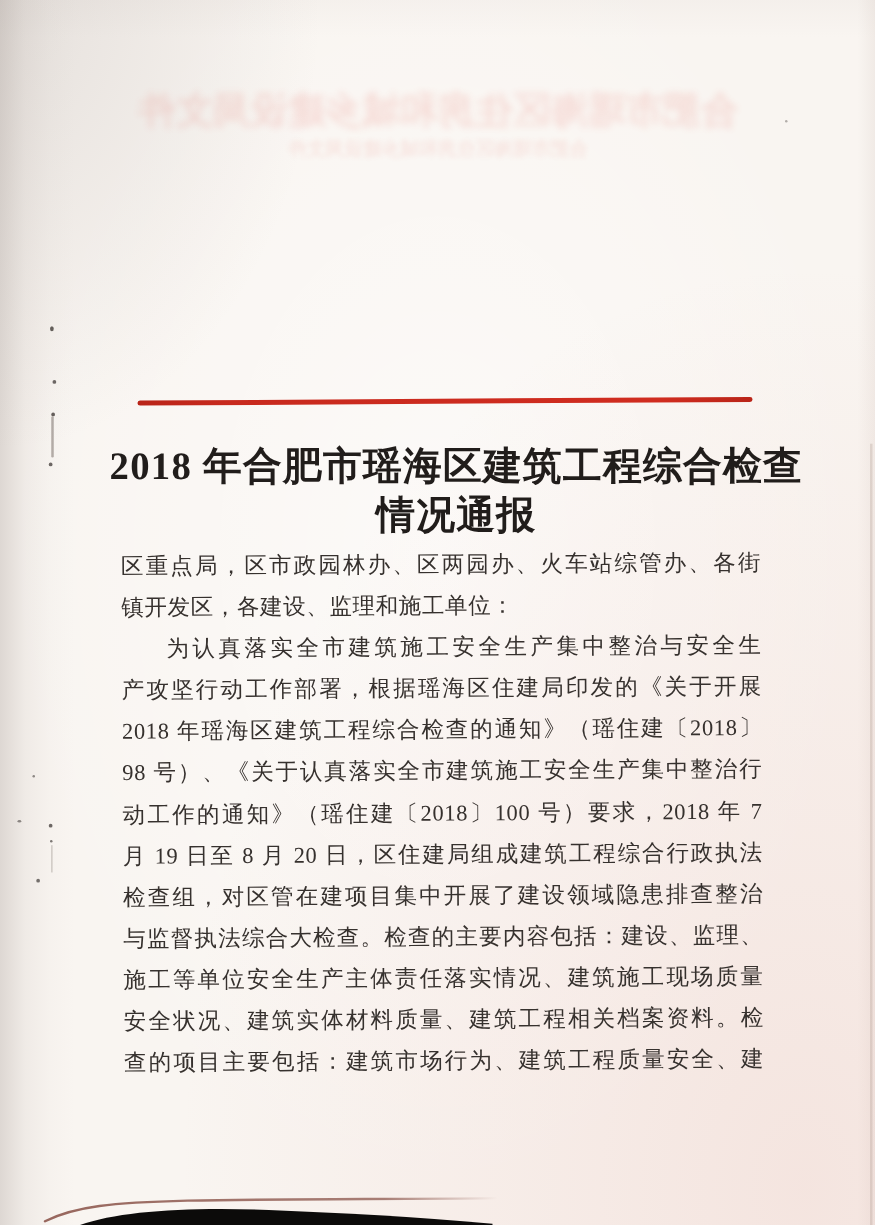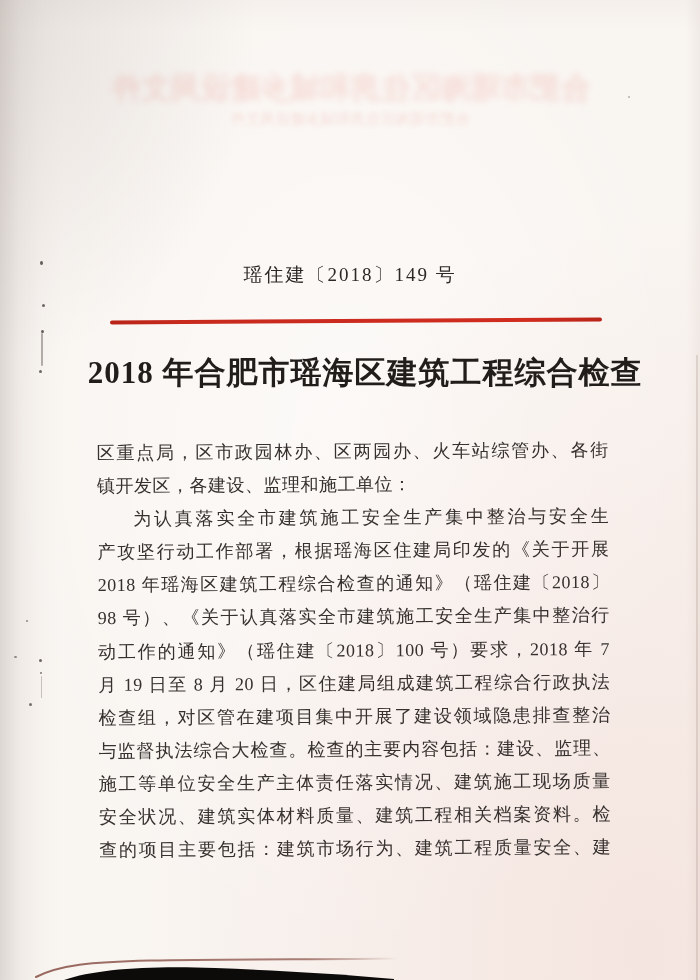--- a/index.html
+++ b/index.html
@@ -109,26 +109,26 @@
 </style>
 </head>
 <body>
 
 <div class="page">
 
   <div class="ghost ghost1">合肥市瑶海区住房和城乡建设局文件</div>
   <div class="ghost ghost2">合肥市瑶海区住房和城乡建设局文件</div>
 
 
-  <div class="doc-number">瑶住建〔2018〕149 号</div>
 
   <div class="red-divider"></div>
 
   <h2 class="doc-title">
     <span>2018 年合肥市瑶海区建筑工程综合检查</span><br>
+    <span>情况通报</span>
   </h2>
 
   <div class="body-text">
     <div class="bodyline">区重点局，区市政园林办、区两园办、火车站综管办、各街</div>
     <div class="bodyline para-end">镇开发区，各建设、监理和施工单位：</div>
     <div class="bodyline para-indent">为认真落实全市建筑施工安全生产集中整治与安全生</div>
     <div class="bodyline">产攻坚行动工作部署，根据瑶海区住建局印发的《关于开展</div>
     <div class="bodyline">2018 年瑶海区建筑工程综合检查的通知》（瑶住建〔2018〕</div>
     <div class="bodyline">98 号）、《关于认真落实全市建筑施工安全生产集中整治行</div>
     <div class="bodyline">动工作的通知》（瑶住建〔2018〕100 号）要求，2018 年 7</div>

